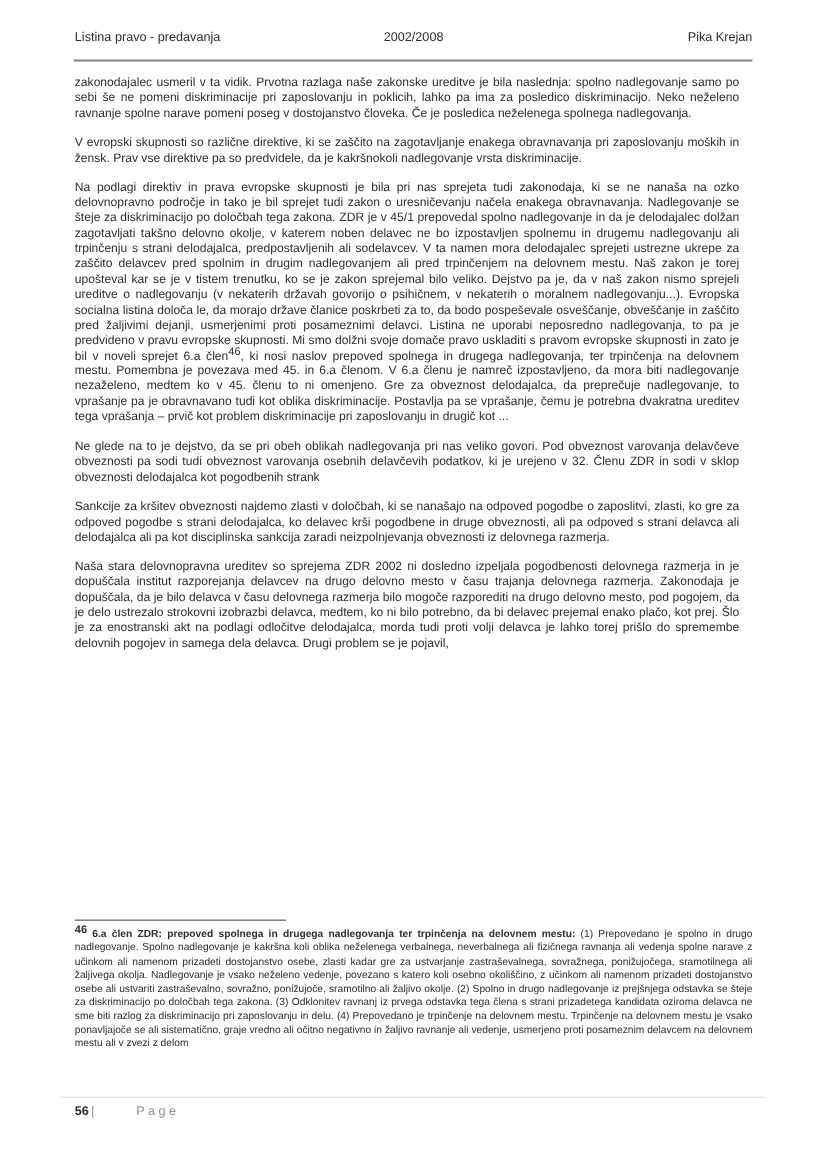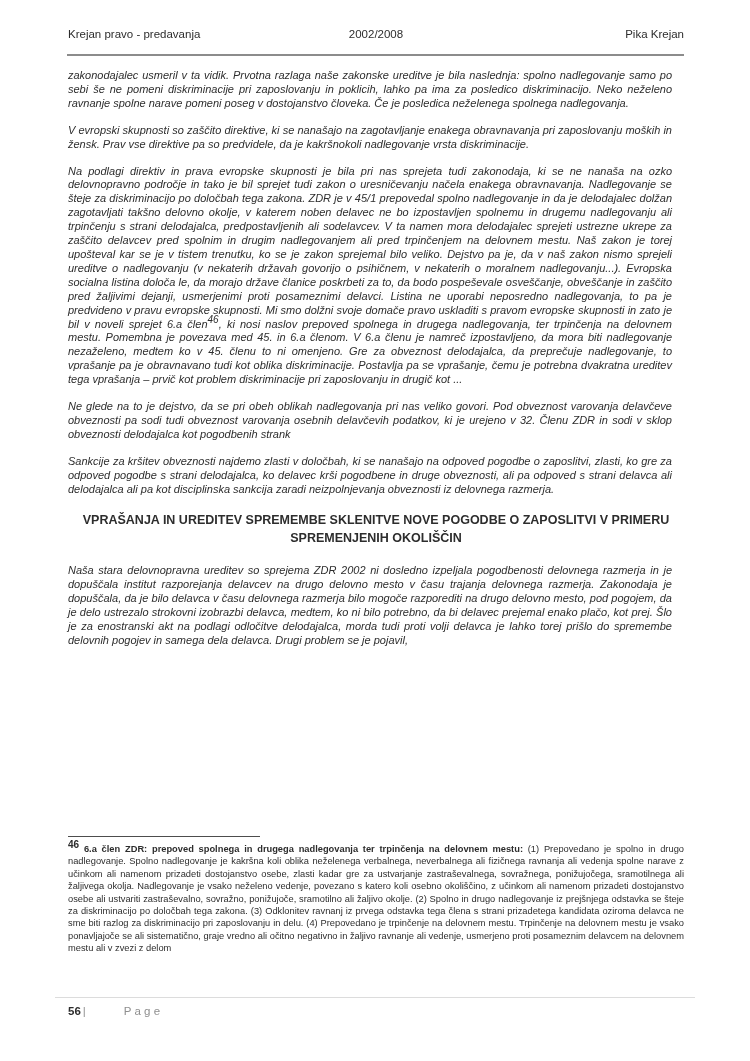--- a/index.html
+++ b/index.html
@@ -19,21 +19,21 @@
   .h-center{ flex:1; text-align:center; }
   .h-right { flex:1; text-align:right; }
   .header-rule {
     position:absolute; top:54px; left:67px; width:617px;
     height:2px; background:#8c8c8c;
   }
   .content {
     position:absolute; top:69px; left:68px; width:616px;
     font-size:11px; line-height:13.9px; text-align:justify;
   }
-  .para { margin:0 12px 13px 0;font-style:italic; }
+  .para { margin:0 12px 13px 0; }
   .heading {
     font-size:12.5px; line-height:18px; font-weight:bold;
     text-align:center; margin:15px 0 17px 0;
   }
   sup { font-size:10px; vertical-align:super; line-height:0; }
   .footnote-block { position:absolute; top:836px; left:68px; width:616px; }
   .footnote-sep { width:192px; border-top:1px solid #4d4d4d; margin:0 0 6px 0; }
   .footnote { font-size:9.3px; line-height:12.4px; text-align:justify; }
   .footnote sup { font-weight:bold; }
   .footer-rule {
@@ -44,33 +44,32 @@
   .f-num  { font-weight:bold; color:#2d2d2d; }
   .f-sep  { color:#8f8f8f; margin:0 3px 0 2px; font-weight:normal; }
   .f-label{ color:#8f8f8f;padding-left:35px; }
 </style>
 </head>
 <body>
 
 <div class="page">
 
   <div class="header">
-    <span class="h-left">Krejan pravo - predavanja</span>
+    <span class="h-left">Listina pravo - predavanja</span>
     <span class="h-center">2002/2008</span>
     <span class="h-right">Pika Krejan</span>
   </div>
   <div class="header-rule"></div>
 
   <div class="content" id="content">
       <p class="para"><span>zakonodajalec usmeril v ta vidik. Prvotna razlaga naše zakonske ureditve je bila naslednja: spolno nadlegovanje samo po sebi še ne pomeni diskriminacije pri zaposlovanju in poklicih, lahko pa ima za posledico diskriminacijo. Neko neželeno ravnanje spolne narave pomeni poseg v dostojanstvo človeka. Če je posledica neželenega spolnega nadlegovanja.</span></p>
-      <p class="para"><span>V evropski skupnosti so zaščito direktive, ki se nanašajo na zagotavljanje enakega obravnavanja pri zaposlovanju moških in žensk. Prav vse direktive pa so predvidele, da je kakršnokoli nadlegovanje vrsta diskriminacije.</span></p>
+      <p class="para"><span>V evropski skupnosti so različne direktive, ki se zaščito na zagotavljanje enakega obravnavanja pri zaposlovanju moških in žensk. Prav vse direktive pa so predvidele, da je kakršnokoli nadlegovanje vrsta diskriminacije.</span></p>
       <p class="para"><span>Na podlagi direktiv in prava evropske skupnosti je bila pri nas sprejeta tudi zakonodaja, ki se ne nanaša na ozko delovnopravno področje in tako je bil sprejet tudi zakon o uresničevanju načela enakega obravnavanja. Nadlegovanje se šteje za diskriminacijo po določbah tega zakona. ZDR je v 45/1 prepovedal spolno nadlegovanje in da je delodajalec dolžan zagotavljati takšno delovno okolje, v katerem noben delavec ne bo izpostavljen spolnemu in drugemu nadlegovanju ali trpinčenju s strani delodajalca, predpostavljenih ali sodelavcev. V ta namen mora delodajalec sprejeti ustrezne ukrepe za zaščito delavcev pred spolnim in drugim nadlegovanjem ali pred trpinčenjem na delovnem mestu. Naš zakon je torej upošteval kar se je v tistem trenutku, ko se je zakon sprejemal bilo veliko. Dejstvo pa je, da v naš zakon nismo sprejeli ureditve o nadlegovanju (v nekaterih državah govorijo o psihičnem, v nekaterih o moralnem nadlegovanju...). Evropska socialna listina določa le, da morajo države članice poskrbeti za to, da bodo pospeševale osveščanje, obveščanje in zaščito pred žaljivimi dejanji, usmerjenimi proti posameznimi delavci. Listina ne uporabi neposredno nadlegovanja, to pa je predvideno v pravu evropske skupnosti. Mi smo dolžni svoje domače pravo uskladiti s pravom evropske skupnosti in zato je bil v noveli sprejet 6.a člen</span><sup>46</sup><span>, ki nosi naslov prepoved spolnega in drugega nadlegovanja, ter trpinčenja na delovnem mestu. Pomembna je povezava med 45. in 6.a členom. V 6.a členu je namreč izpostavljeno, da mora biti nadlegovanje nezaželeno, medtem ko v 45. členu to ni omenjeno. Gre za obveznost delodajalca, da preprečuje nadlegovanje, to vprašanje pa je obravnavano tudi kot oblika diskriminacije. Postavlja pa se vprašanje, čemu je potrebna dvakratna ureditev tega vprašanja – prvič kot problem diskriminacije pri zaposlovanju in drugič kot ...</span></p>
       <p class="para"><span>Ne glede na to je dejstvo, da se pri obeh oblikah nadlegovanja pri nas veliko govori. Pod obveznost varovanja delavčeve obveznosti pa sodi tudi obveznost varovanja osebnih delavčevih podatkov, ki je urejeno v 32. Členu ZDR in sodi v sklop obveznosti delodajalca kot pogodbenih strank</span></p>
       <p class="para"><span>Sankcije za kršitev obveznosti najdemo zlasti v določbah, ki se nanašajo na odpoved pogodbe o zaposlitvi, zlasti, ko gre za odpoved pogodbe s strani delodajalca, ko delavec krši pogodbene in druge obveznosti, ali pa odpoved s strani delavca ali delodajalca ali pa kot disciplinska sankcija zaradi neizpolnjevanja obveznosti iz delovnega razmerja.</span></p>
-      <h2 class="heading"><span>VPRAŠANJA IN UREDITEV SPREMEMBE SKLENITVE NOVE POGODBE O ZAPOSLITVI V PRIMERU SPREMENJENIH OKOLIŠČIN</span></h2>
       <p class="para"><span>Naša stara delovnopravna ureditev so sprejema ZDR 2002 ni dosledno izpeljala pogodbenosti delovnega razmerja in je dopuščala institut razporejanja delavcev na drugo delovno mesto v času trajanja delovnega razmerja. Zakonodaja je dopuščala, da je bilo delavca v času delovnega razmerja bilo mogoče razporediti na drugo delovno mesto, pod pogojem, da je delo ustrezalo strokovni izobrazbi delavca, medtem, ko ni bilo potrebno, da bi delavec prejemal enako plačo, kot prej. Šlo je za enostranski akt na podlagi odločitve delodajalca, morda tudi proti volji delavca je lahko torej prišlo do spremembe delovnih pogojev in samega dela delavca. Drugi problem se je pojavil,</span></p>
     </div>
 
   <div class="footnote-block">
     <div class="footnote-sep"></div>
     <div class="footnote" id="footnote"><sup>46</sup> <span style="font-weight: bold;">6.a člen ZDR: prepoved spolnega in drugega nadlegovanja ter trpinčenja na delovnem mestu:</span><span> (1) Prepovedano je spolno in drugo nadlegovanje. Spolno nadlegovanje je kakršna koli oblika neželenega verbalnega, neverbalnega ali fizičnega ravnanja ali vedenja spolne narave z učinkom ali namenom prizadeti dostojanstvo osebe, zlasti kadar gre za ustvarjanje zastraševalnega, sovražnega, ponižujočega, sramotilnega ali žaljivega okolja. Nadlegovanje je vsako neželeno vedenje, povezano s katero koli osebno okoliščino, z učinkom ali namenom prizadeti dostojanstvo osebe ali ustvariti zastraševalno, sovražno, ponižujoče, sramotilno ali žaljivo okolje. (2) Spolno in drugo nadlegovanje iz prejšnjega odstavka se šteje za diskriminacijo po določbah tega zakona. (3) Odklonitev ravnanj iz prvega odstavka tega člena s strani prizadetega kandidata oziroma delavca ne sme biti razlog za diskriminacijo pri zaposlovanju in delu. (4) Prepovedano je trpinčenje na delovnem mestu. Trpinčenje na delovnem mestu je vsako ponavljajoče se ali sistematično, graje vredno ali očitno negativno in žaljivo ravnanje ali vedenje, usmerjeno proti posameznim delavcem na delovnem mestu ali v zvezi z delom</span></div>
   </div>
 
   <div class="footer-rule"></div>
   <div class="footer">

